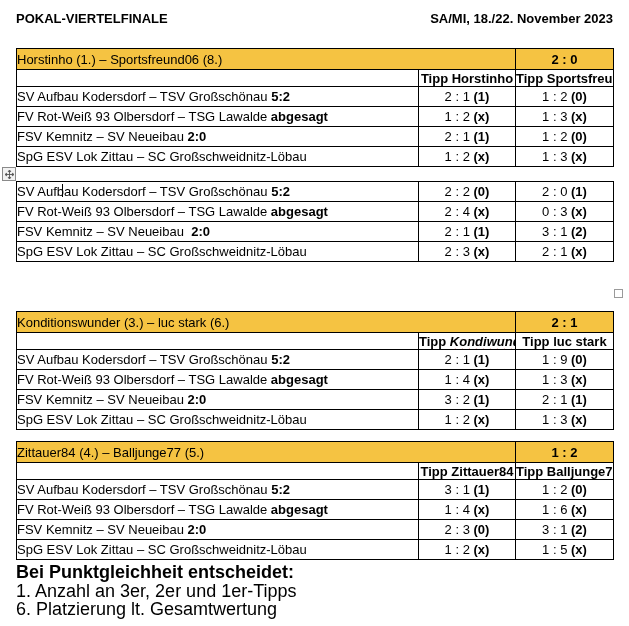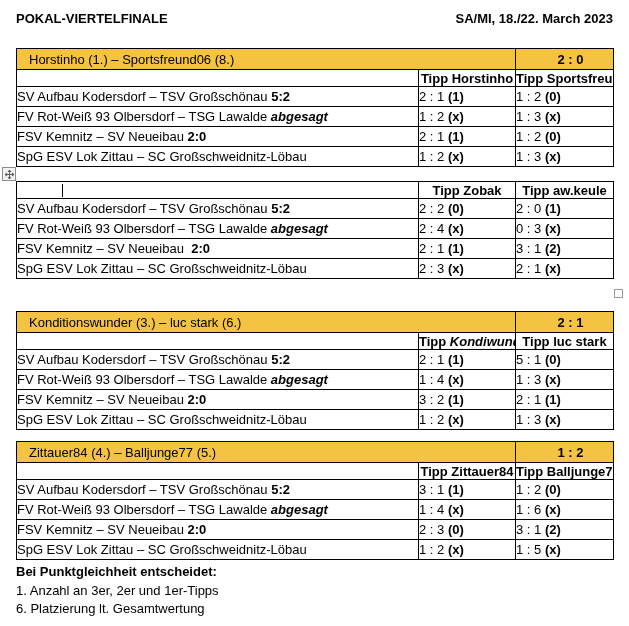--- a/index.html
+++ b/index.html
@@ -21,66 +21,66 @@
 
   
   table.tt {
     position:absolute; left:16px; width:597px;
     border-collapse:collapse; table-layout:fixed;
     font-size:13px;
   }
   table.tt td { border:1px solid #000; padding:0; vertical-align:middle; overflow:hidden; white-space:nowrap; }
   col.c1 { width:402px; } col.c2 { width:97px; } col.c3 { width:98px; }
 
-  tr.hd td { background:#F5C342; height:20px;padding-left:12px; }
+  tr.hd td { background:#F5C342; height:20px; }
   td.title { padding-left:11px; }
   td.score { text-align:center; font-weight:bold; }
 
   tr.sub td { height:16px; font-size:13px; font-weight:bold; text-align:center; }
 
   tr.dr td { height:19px;margin-top:48px; }
   td.m { padding-left:4px; }
   td.m b { font-weight:bold; }
-  td.m b.it { font-style:italic; }
-  td.t { }
+  td.m b.it { }
+  td.t { text-align:center; }
   td.t b { font-weight:bold; }
 
   .squig {
     text-decoration-line:underline;
     text-decoration-style:wavy;
     text-decoration-color:#E00000;
     text-decoration-thickness:1px;
     text-underline-offset:2px;
     font-style:italic;
   }
 
   .t1 { top:48px; }  .t2 { top:181px; }  .t3 { top:311px; }  .t4 { top:441px; }
 
   
-  .footer { position:absolute; left:16px; top:563px; font-size:13px; line-height:18.5px; }
+  .footer { position:absolute; left:16px; top:563px; font-size:18px; line-height:18.5px; }
   .footer .hd-line { font-weight:bold; }
 
   
   .caret { position:absolute; left:62px; top:184px; width:1px; height:13px; background:#000; }
   .move-handle {
     position:absolute; left:2px; top:167px; width:12px; height:12px;
     border:1px solid #8a8a8a; background:#f2f2f2;
     display:flex; align-items:center; justify-content:center;
   }
   .resize-handle {
     position:absolute; left:614px; top:289px; width:7px; height:7px;
     border:1px solid #9a9a9a; background:#fff;
   }
 </style>
 </head>
 <body>
 
 <div class="page-header">
   <span>POKAL-VIERTELFINALE</span>
-  <span>SA/MI, 18./22. March 2023</span>
+  <span>SA/MI, 18./22. November 2023</span>
 </div>
 
 <table class="tt t1">
   <colgroup>
       <col class="c1">
       <col class="c2">
       <col class="c3">
     </colgroup>
   <tbody>
     <tr class="hd">
@@ -128,25 +128,20 @@
   </svg>
 </div>
 
 <table class="tt t2">
   <colgroup>
       <col class="c1">
       <col class="c2">
       <col class="c3">
     </colgroup>
   <tbody>
-    <tr class="sub">
-      <td></td>
-      <td>Tipp Zobak</td>
-      <td>Tipp aw.keule</td>
-    </tr>
     <tr class="dr">
       <td class="m"><span>SV Aufbau Kodersdorf – TSV Großschönau</span> <b>5:2</b></td>
       <td class="t"><span>2 : 2</span> <b>(0)</b></td>
       <td class="t"><span>2 : 0</span> <b>(1)</b></td>
     </tr>
     <tr class="dr">
       <td class="m"><span>FV Rot-Weiß 93 Olbersdorf – TSG Lawalde</span> <b class="it">abgesagt</b></td>
       <td class="t"><span>2 : 4</span> <b>(x)</b></td>
       <td class="t"><span>0 : 3</span> <b>(x)</b></td>
     </tr>
@@ -178,21 +173,21 @@
       <td class="score">2 : 1</td>
     </tr>
     <tr class="sub">
       <td></td>
       <td><span>Tipp</span> <span class="squig">Kondiwunder</span></td>
       <td>Tipp luc stark</td>
     </tr>
     <tr class="dr">
       <td class="m"><span>SV Aufbau Kodersdorf – TSV Großschönau</span> <b>5:2</b></td>
       <td class="t"><span>2 : 1</span> <b>(1)</b></td>
-      <td class="t"><span>5 : 1</span> <b>(0)</b></td>
+      <td class="t"><span>1 : 9</span> <b>(0)</b></td>
     </tr>
     <tr class="dr">
       <td class="m"><span>FV Rot-Weiß 93 Olbersdorf – TSG Lawalde</span> <b class="it">abgesagt</b></td>
       <td class="t"><span>1 : 4</span> <b>(x)</b></td>
       <td class="t"><span>1 : 3</span> <b>(x)</b></td>
     </tr>
     <tr class="dr">
       <td class="m"><span>FSV Kemnitz – SV Neueibau</span> <b>2:0</b></td>
       <td class="t"><span>3 : 2</span> <b>(1)</b></td>
       <td class="t"><span>2 : 1</span> <b>(1)</b></td>

